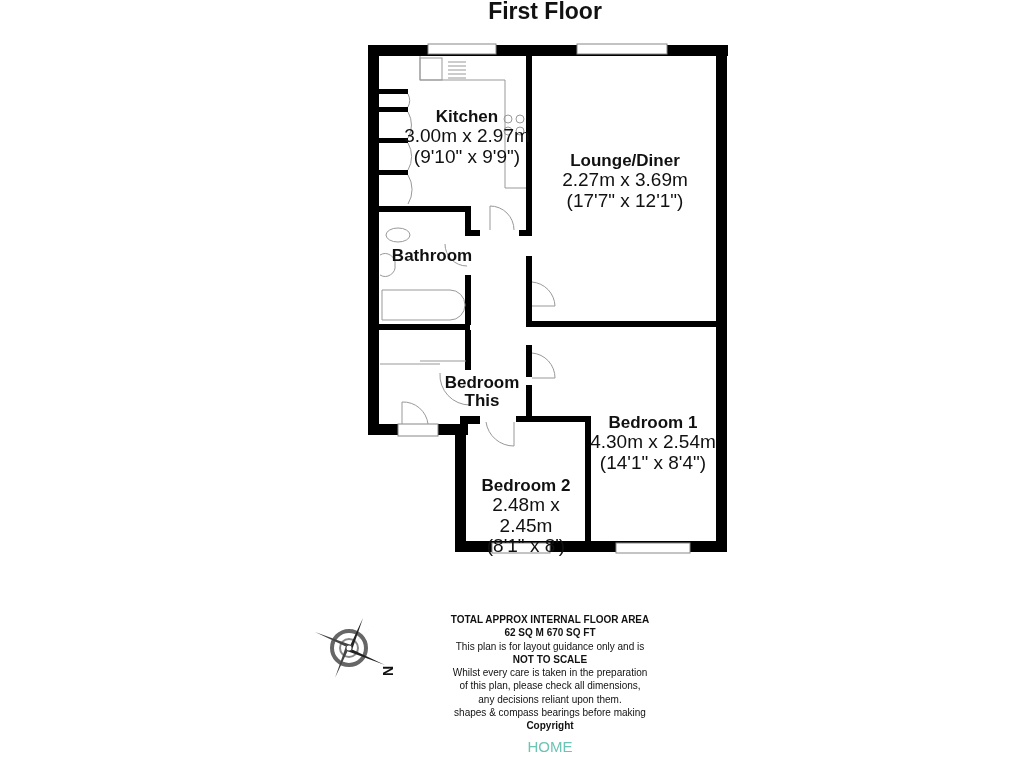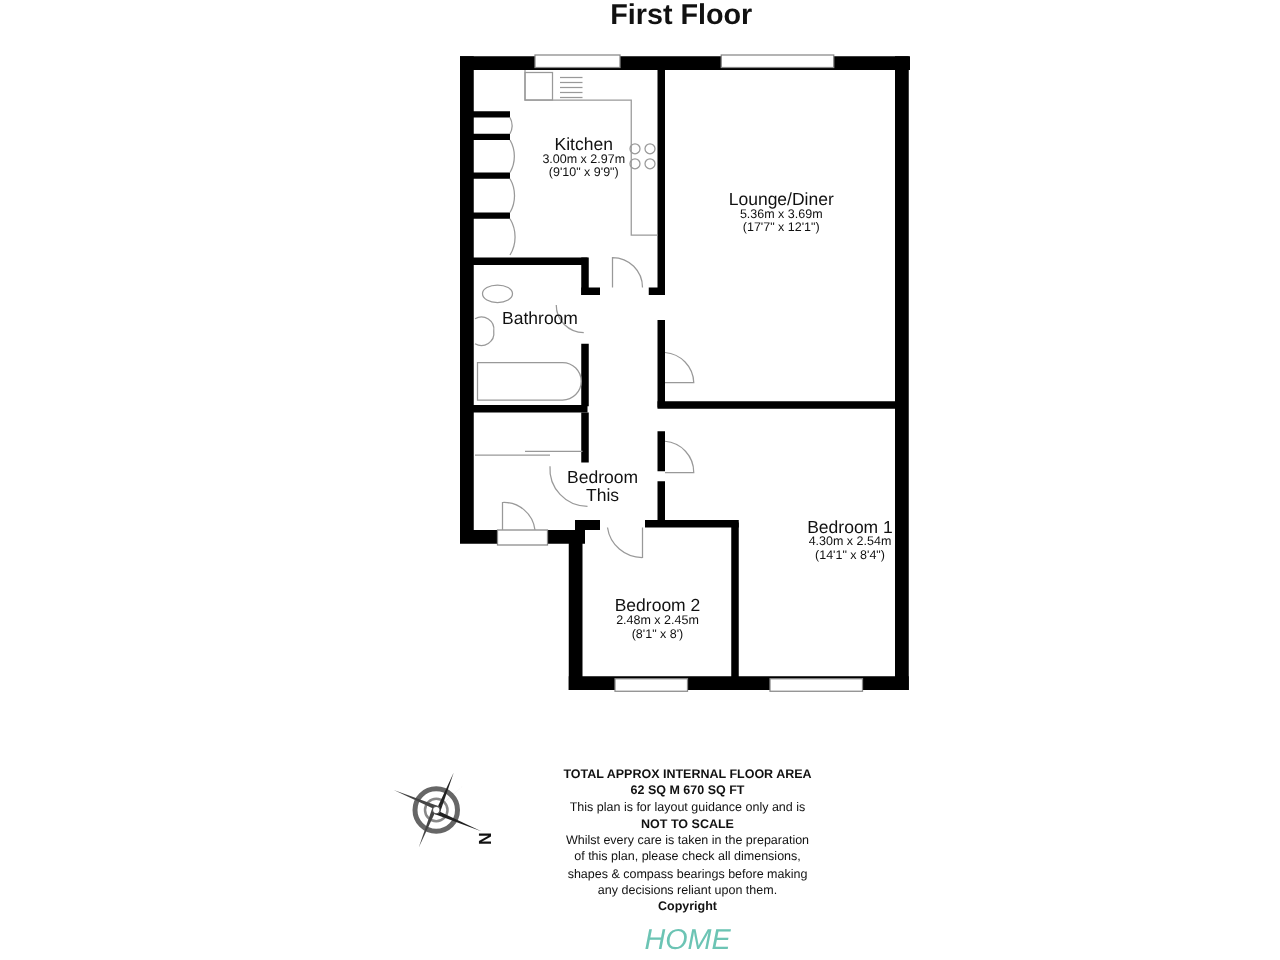--- a/index.html
+++ b/index.html
@@ -1,24 +1,24 @@
 <!DOCTYPE html>
 <html><head>
 <meta charset="utf-8">
 <style>
   html, body { margin: 0; padding: 0; background: #ffffff; }
   body { width: 1024px; height: 768px; position: relative; overflow: hidden; font-family: "Liberation Sans", sans-serif; color: #111; }
   .title { position: absolute; left: 0; width: 1090px; top: -2px; text-align: center; font-size: 23px; font-weight: bold; }
   svg.plan { position: absolute; left: 0; top: 0; }
   .room-label { position: absolute; text-align: center; line-height: 1.08; }
-  .room-name { font-weight: normal; font-size: 14px; display: block; }
-  .room-dim { font-size: 10px; display: block; }
+  .room-name { font-weight: bold; font-size: 17px; display: block; }
+  .room-dim { font-size: 19px; display: block; }
   .notes { position: absolute; left: 430px; width: 240px; top: 613px; text-align: center; font-size: 10px; line-height: 13.3px; }
   .notes .b { font-weight: bold; }
-  .logo { position: absolute; left: 500px; width: 100px; top: 738px; text-align: center; font-size: 23px; color: #6cc4b4; letter-spacing: 0px; font-style: italic; }
+  .logo { position: absolute; left: 500px; width: 100px; top: 738px; text-align: center; font-size: 15px; color: #6cc4b4; letter-spacing: 0px; }
   .compass { position: absolute; left: 305px; top: 610px; }
 </style>
 </head>
 <body>
 
 <div class="title">First Floor</div>
 
 <svg class="plan" width="1024" height="768" viewBox="0 0 1024 768">
   <g fill="#000">
 
@@ -114,34 +114,34 @@
 </svg>
 
 <div class="room-label" style="left:402px; top:108px; width:130px;">
   <span class="room-name">Kitchen</span>
   <span class="room-dim">3.00m x 2.97m</span>
   <span class="room-dim">(9'10" x 9'9")</span>
 </div>
 
 <div class="room-label" style="left:545px; top:152px; width:160px;">
   <span class="room-name">Lounge/Diner</span>
-  <span class="room-dim">5.36m x 3.69m</span>
+  <span class="room-dim">2.27m x 3.69m</span>
   <span class="room-dim">(17'7" x 12'1")</span>
 </div>
 
 <div class="room-label" style="left:382px; top:247px; width:100px;">
   <span class="room-name">Bathroom</span>
 </div>
 
 <div class="room-label" style="left:432px; top:374px; width:100px;">
   <span class="room-name">Bedroom</span>
   <span class="room-name">This</span>
 </div>
 
-<div class="room-label" style="left:585px; top:414px; width:136px;margin-left:27px;">
+<div class="room-label" style="left:585px; top:414px; width:136px;">
   <span class="room-name">Bedroom 1</span>
   <span class="room-dim">4.30m x 2.54m</span>
   <span class="room-dim">(14'1" x 8'4")</span>
 </div>
 
 <div class="room-label" style="left:466px; top:477px; width:120px;">
   <span class="room-name">Bedroom 2</span>
   <span class="room-dim">2.48m x 2.45m</span>
   <span class="room-dim">(8'1" x 8')</span>
 </div>
@@ -159,18 +159,18 @@
   <text x="78" y="64" font-family="Liberation Sans, sans-serif" font-weight="bold" font-size="14" fill="#111" transform="rotate(-90 84 60)">N</text>
 </svg>
 
 <div class="notes">
   <div class="b">TOTAL APPROX INTERNAL FLOOR AREA</div>
   <div class="b">62 SQ M 670 SQ FT</div>
   <div>This plan is for layout guidance only and is</div>
   <div class="b">NOT TO SCALE</div>
   <div>Whilst every care is taken in the preparation</div>
   <div>of this plan, please check all dimensions,</div>
+  <div>any decisions reliant upon them.</div>
   <div>shapes &amp; compass bearings before making</div>
-  <div>any decisions reliant upon them.</div>
   <div class="b">Copyright</div>
 </div>
 
 <div class="logo">HOME</div>
 
 </body></html>

